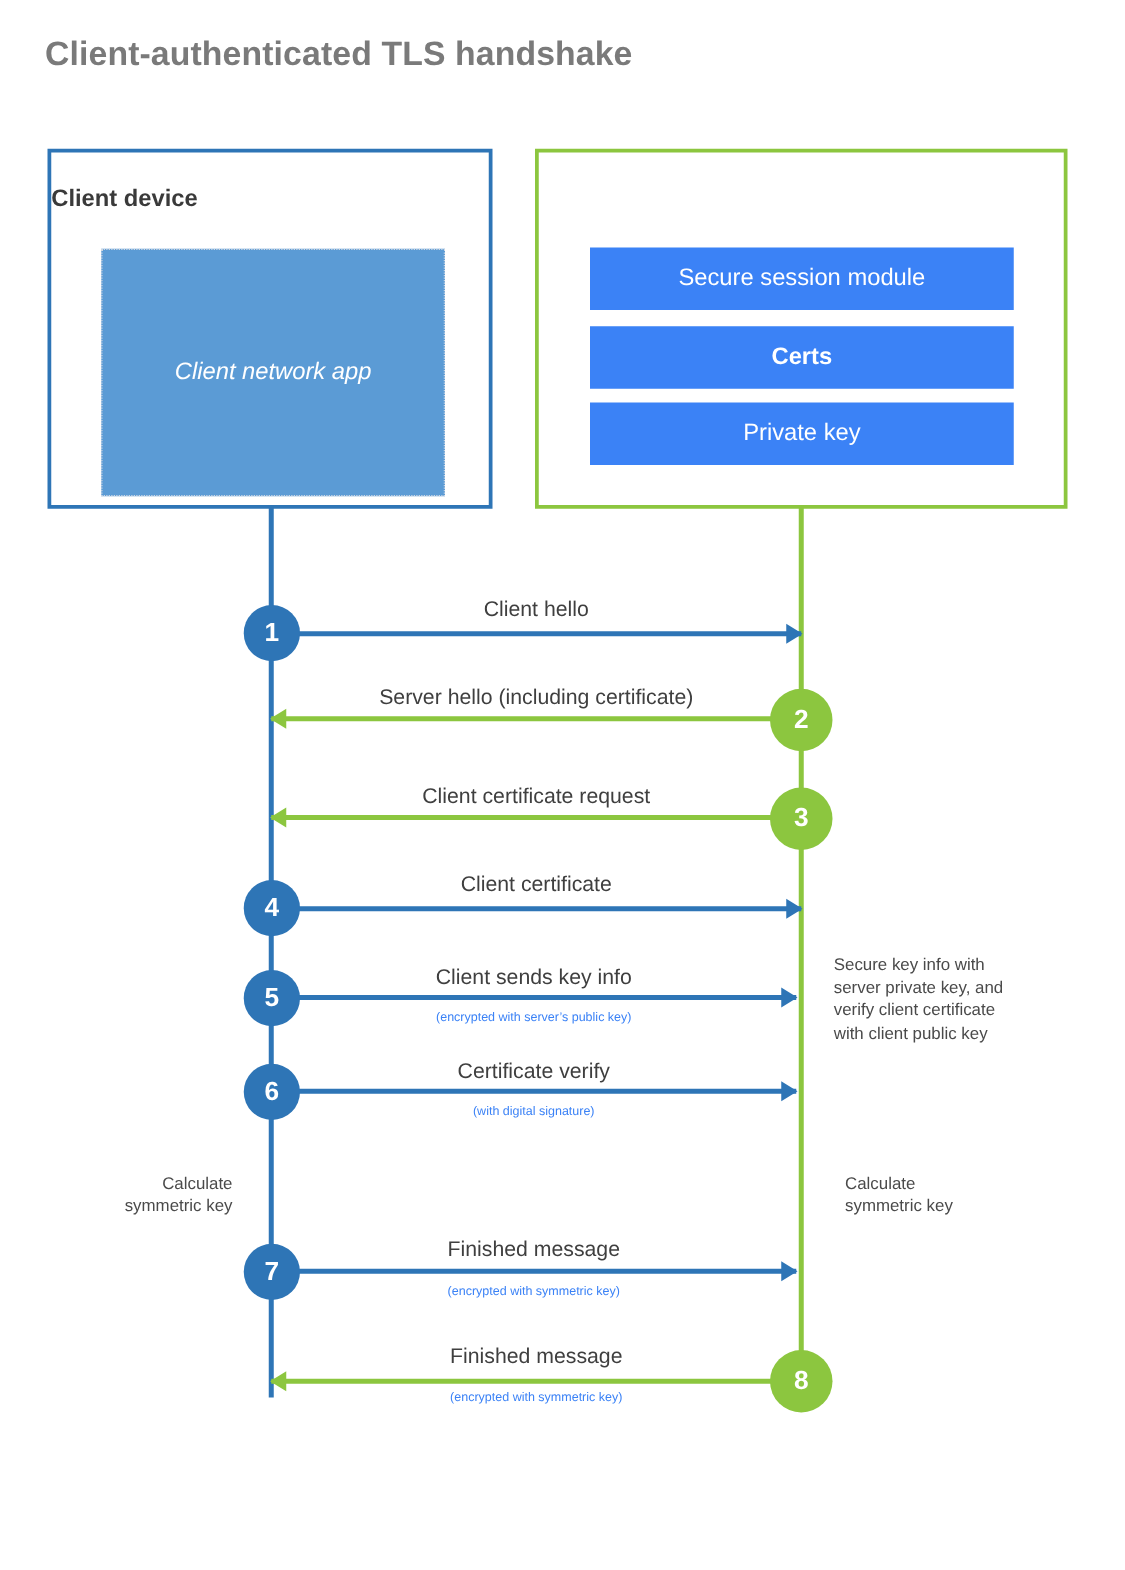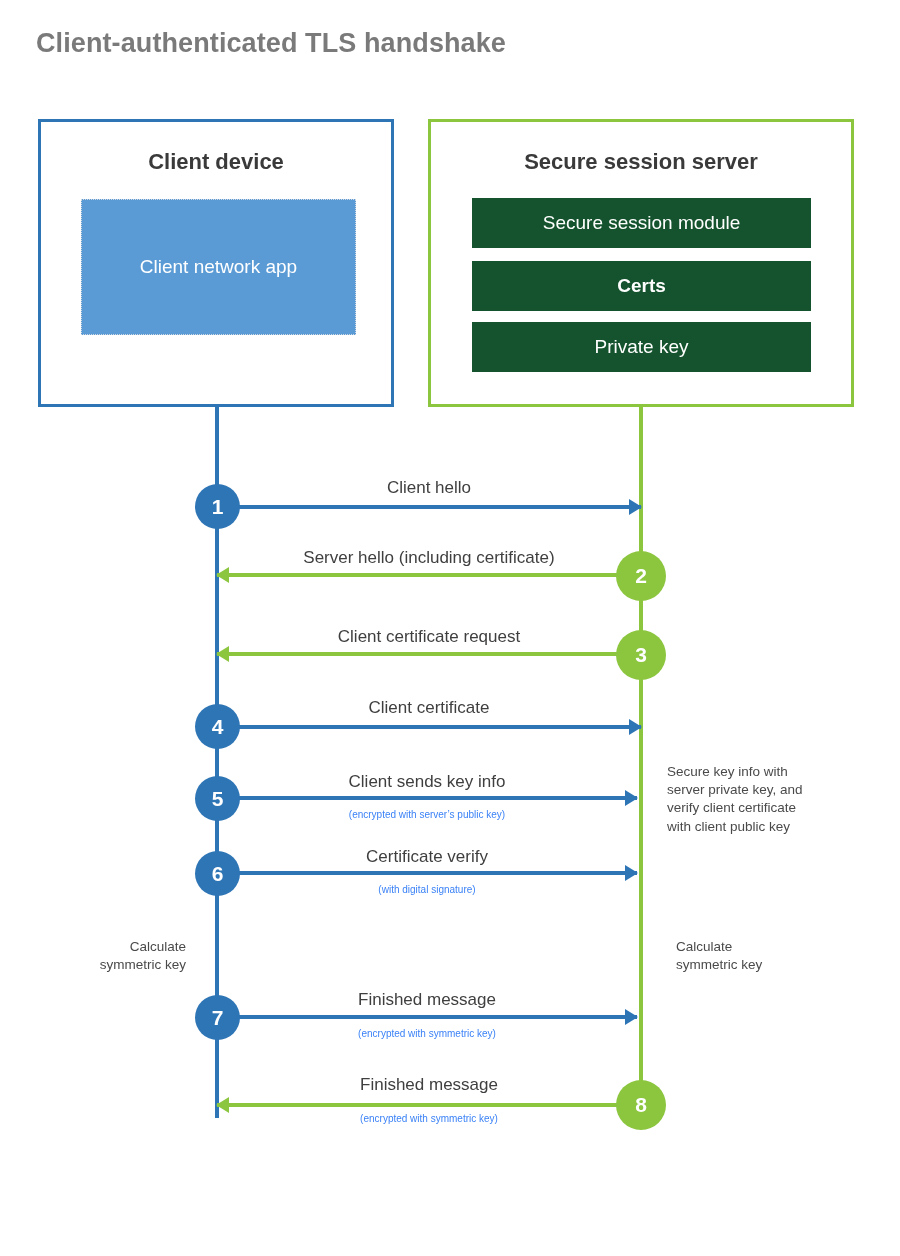--- a/index.html
+++ b/index.html
@@ -52,51 +52,52 @@
     top: 119px;
     width: 426px;
     height: 288px;
     border: 3px solid #8CC63F;
   }
   .actor-title {
     position: absolute;
     left: 0;
     right: 0;
     top: 27px;
-    text-align: center;
-    font-size: 22px;
+    text-align: left;
+    font-size: 19px;
     font-weight: bold;
     color: #3a3a3a;
   }
 
   .inner-block {
     position: absolute;
     box-sizing: border-box;
     display: flex;
     align-items: center;
     justify-content: center;
     text-align: center;
     color: #ffffff;
     font-size: 19px;
     line-height: 1.25;
   }
   .client-app-block {
     left: 40px;
     top: 77px;
     width: 275px;
-    height: 136px;
+    height: 198px;
     background: #5B9BD5;
     border: 1px dotted #cfd8e3;
+    font-style: italic;
   }
   .server-block {
     left: 41px;
     top: 0;
     width: 339px;
     height: 50px;
-    background: #14532d;
+    background: #3b82f6;
   }
   .server-block.b1 { top: 76px; }
   .server-block.b2 { top: 139px; font-weight: bold; }
   .server-block.b3 { top: 200px; }
 
   
   .lifeline {
     position: absolute;
     width: 4px;
   }
@@ -185,21 +186,20 @@
 <div class="stage">
 
   <div class="page-title">Client-authenticated TLS handshake</div>
 
   <div class="actor-box client">
     <div class="actor-title">Client device</div>
     <div class="inner-block client-app-block">Client network app</div>
   </div>
 
   <div class="actor-box server">
-    <div class="actor-title">Secure session server</div>
     <div class="inner-block server-block b1">Secure session module</div>
     <div class="inner-block server-block b2">Certs</div>
     <div class="inner-block server-block b3">Private key</div>
   </div>
 
   <div class="lifeline client"></div>
   <div class="lifeline server"></div>
 
   <div class="msg blue" style="left:217px; top:505px; width:424px;">
     <span class="arrowhead right"></span>

